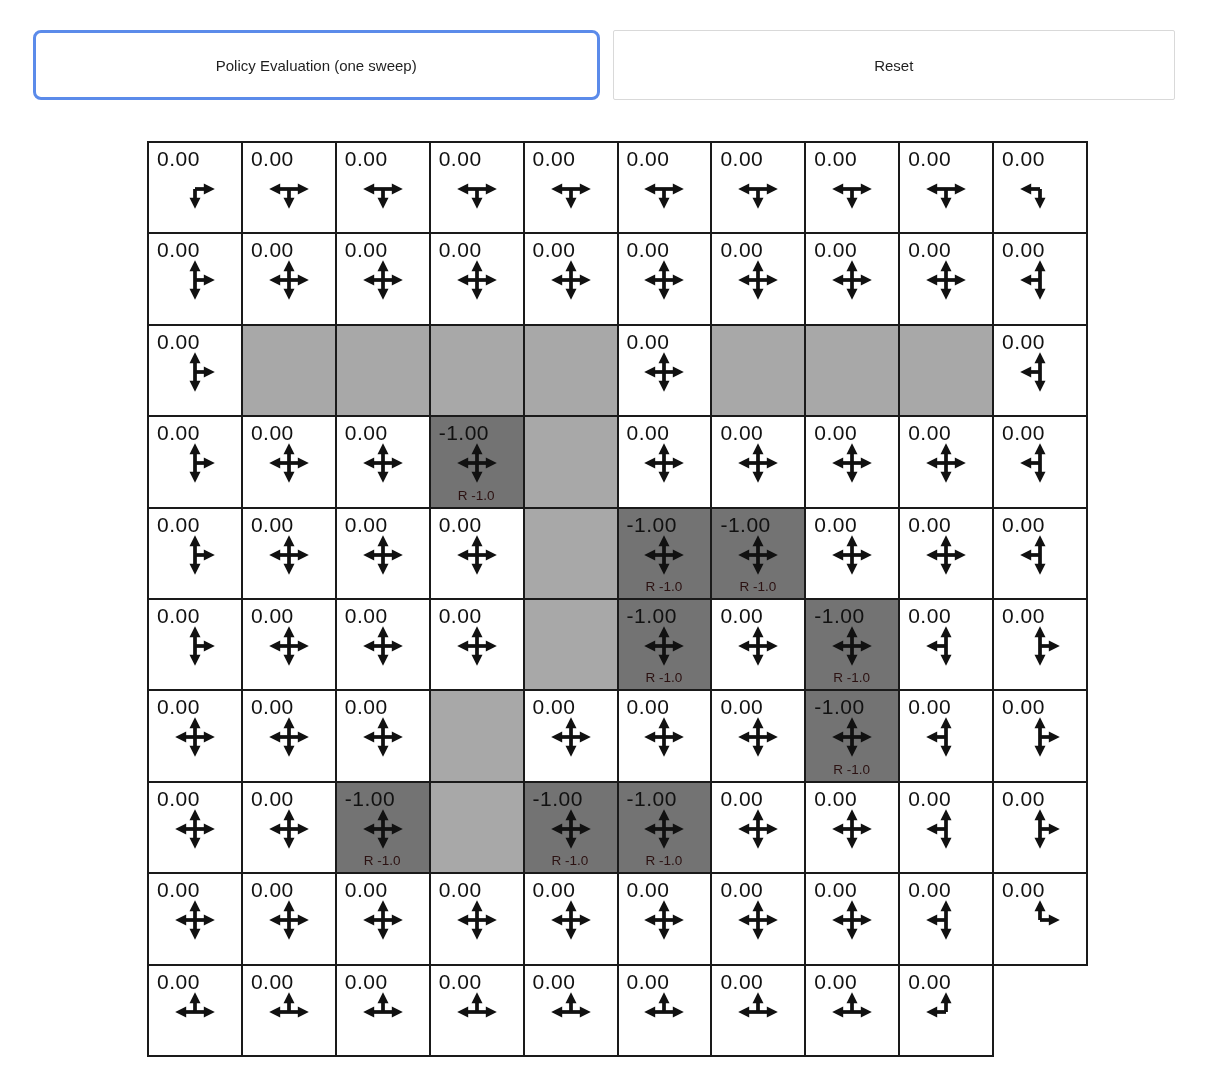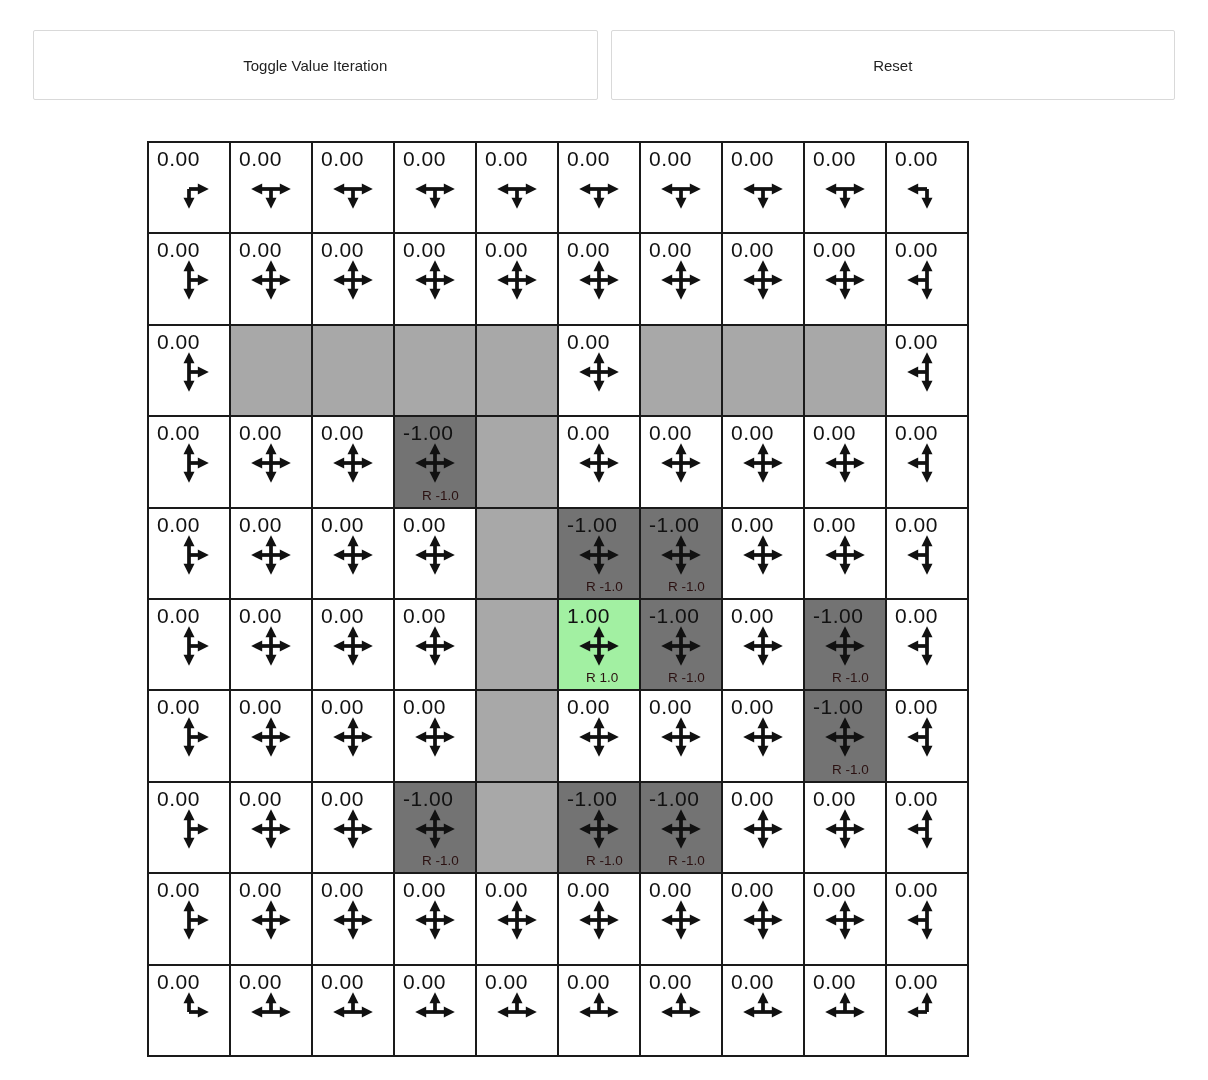--- a/index.html
+++ b/index.html
@@ -26,21 +26,21 @@
     font-size: 15px;
     color: #1f1f1f;
     cursor: pointer;
   }
   .toolbar button.selected {
     border: 3px solid #5b8bea;
     border-radius: 8px;
   }
   
   .gridworld {
-    width: 822px;
+    width: 941px;
     height: 916px;
     margin: 41px 0 0 147px;
     display: grid;
     grid-template-columns: repeat(10, 1fr);
     grid-auto-rows: 1fr;
     border-top: 2px solid #1a1a1a;
     border-left: 2px solid #1a1a1a;
     background: #ffffff;
   }
   .cell {
@@ -73,21 +73,21 @@
     bottom: 4px; left: 7px;
     font-size: 13.5px;
     color: #2b1111;
     margin-left: 20px;
   }
 </style>
 </head>
 <body>
 
 <div class="toolbar">
-  <button>Toggle Value Iteration</button>
+  <button class="selected">Policy Evaluation (one sweep)</button>
   <button>Reset</button>
 </div>
 
 <div class="gridworld">
     <div class="cell norm">
       <div class="val">0.00</div>
       <div class="arr">
         <svg viewBox="-20 -20 40 40">
           <line x1="0" y1="0" x2="11" y2="0"></line>
           <polygon points="18,0 8,5 8,-5"></polygon>
@@ -724,36 +724,20 @@
           <line x1="0" y1="0" x2="0" y2="11"></line>
           <polygon points="0,18 -5,8 5,8"></polygon>
           <line x1="0" y1="0" x2="-11" y2="0"></line>
           <polygon points="-18,0 -8,-5 -8,5"></polygon>
           <line x1="0" y1="0" x2="11" y2="0"></line>
           <polygon points="18,0 8,5 8,-5"></polygon>
         </svg>
       </div>
     </div>
     <div class="cell wall"></div>
-    <div class="cell pos">
-      <div class="val">1.00</div>
-      <div class="arr">
-        <svg viewBox="-20 -20 40 40">
-          <line x1="0" y1="0" x2="0" y2="-11"></line>
-          <polygon points="0,-18 5,-8 -5,-8"></polygon>
-          <line x1="0" y1="0" x2="0" y2="11"></line>
-          <polygon points="0,18 -5,8 5,8"></polygon>
-          <line x1="0" y1="0" x2="-11" y2="0"></line>
-          <polygon points="-18,0 -8,-5 -8,5"></polygon>
-          <line x1="0" y1="0" x2="11" y2="0"></line>
-          <polygon points="18,0 8,5 8,-5"></polygon>
-        </svg>
-      </div>
-      <div class="rw">R 1.0</div>
-    </div>
     <div class="cell neg">
       <div class="val">-1.00</div>
       <div class="arr">
         <svg viewBox="-20 -20 40 40">
           <line x1="0" y1="0" x2="0" y2="-11"></line>
           <polygon points="0,-18 5,-8 -5,-8"></polygon>
           <line x1="0" y1="0" x2="0" y2="11"></line>
           <polygon points="0,18 -5,8 5,8"></polygon>
           <line x1="0" y1="0" x2="-11" y2="0"></line>
           <polygon points="-18,0 -8,-5 -8,5"></polygon>

